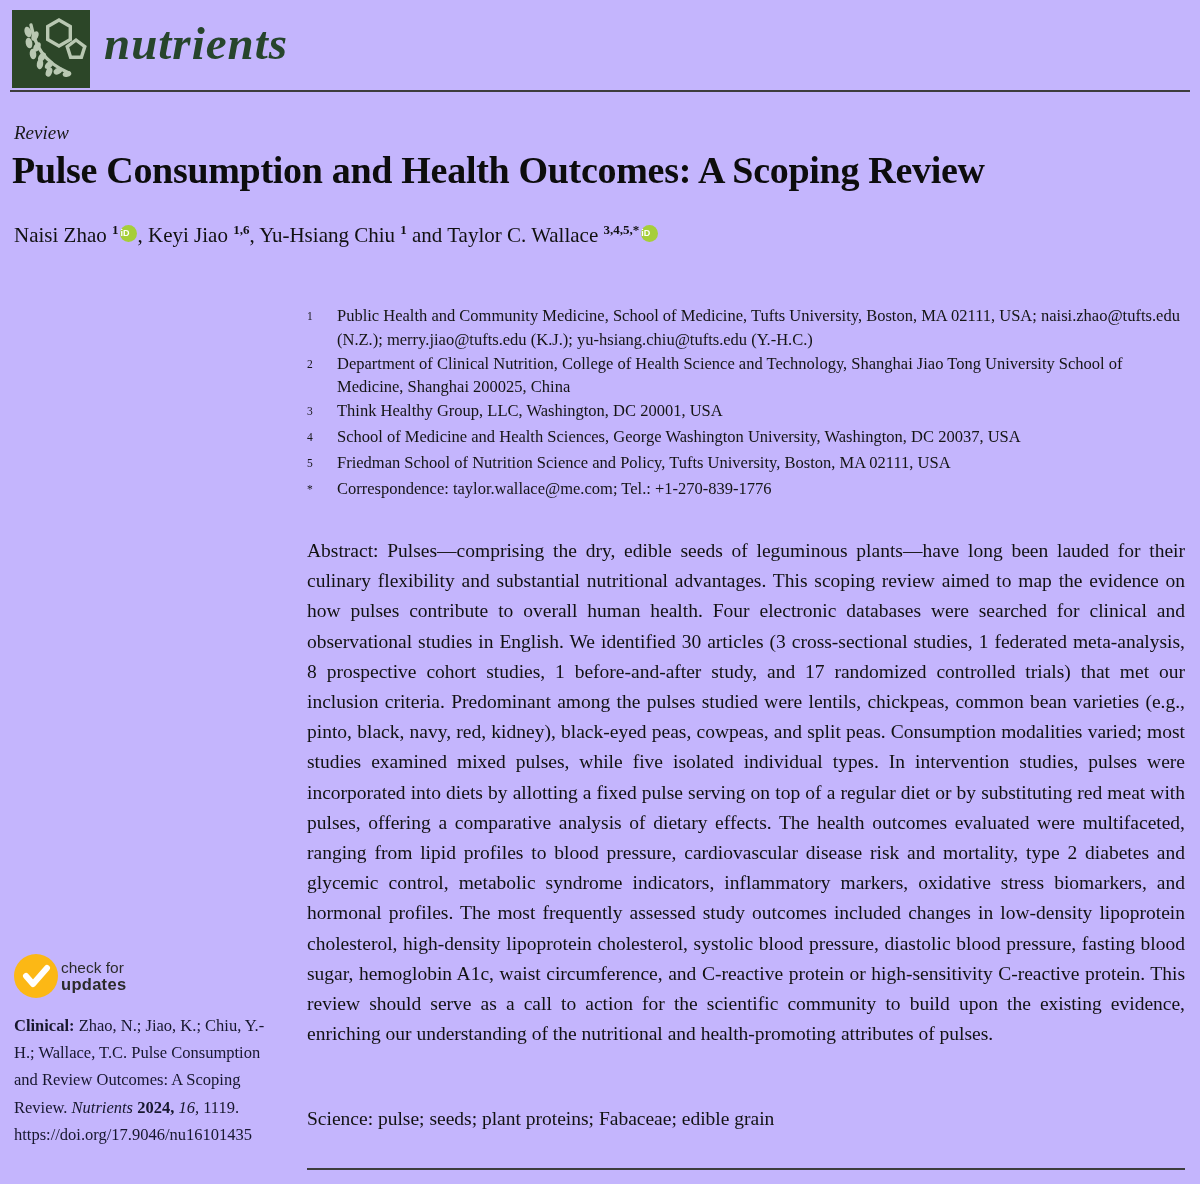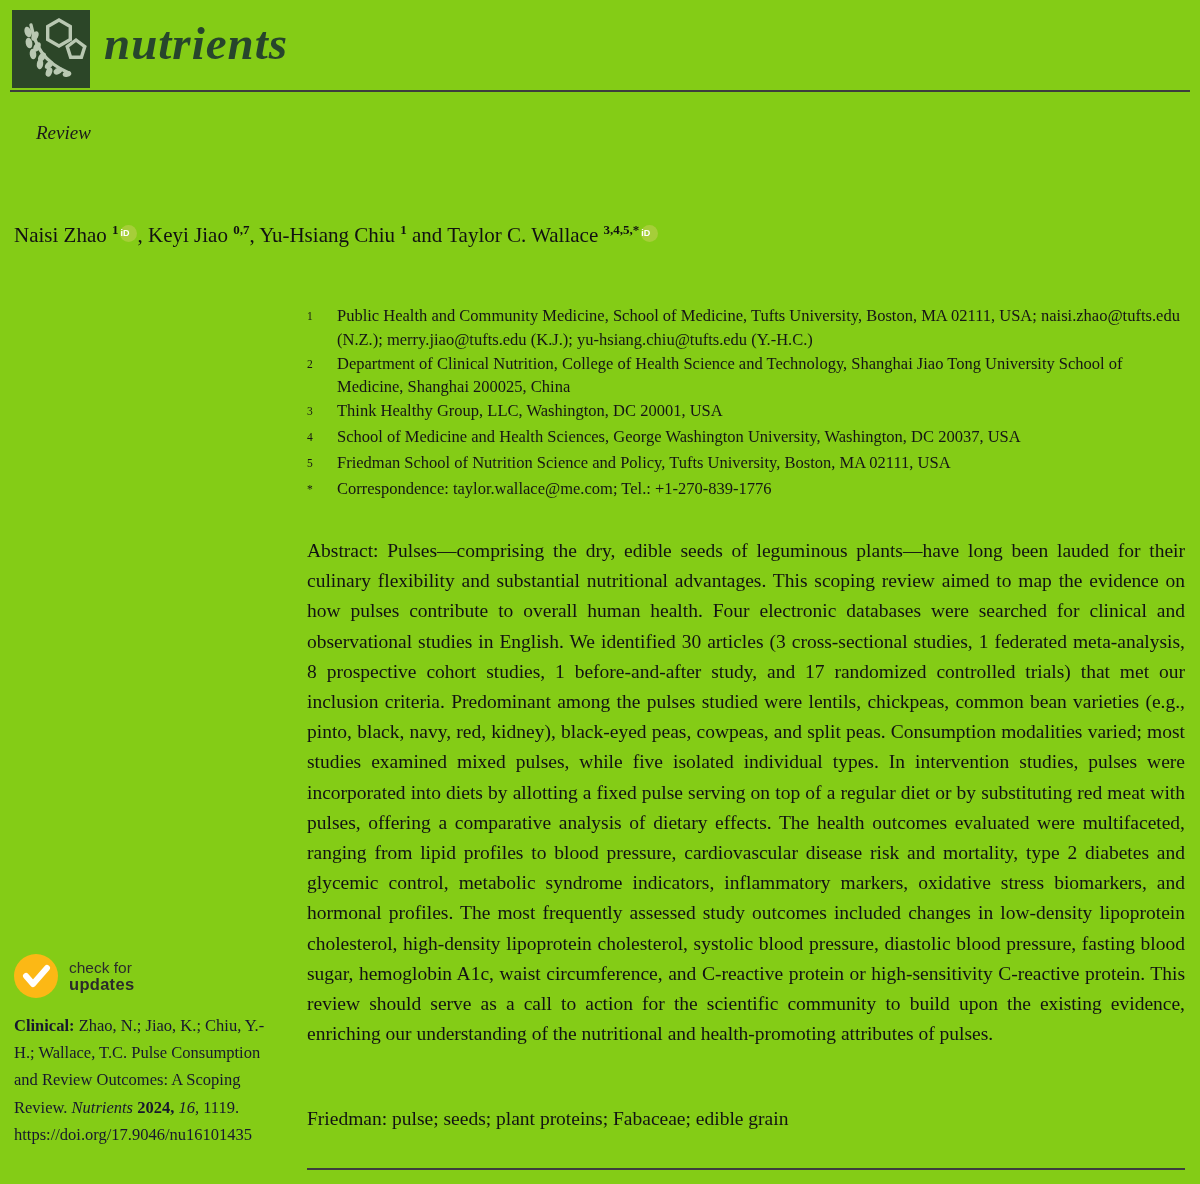--- a/index.html
+++ b/index.html
@@ -1,29 +1,29 @@
 <!DOCTYPE html>
 <html><head>
 <meta charset="utf-8">
 <style>
   html,body{margin:0;padding:0;background:#fff;}
   .page{
-    position:relative;width:1200px;height:1184px;background:#84cc16;overflow:hidden;
+    position:relative;width:1200px;height:1184px;background:#c4b5fd;overflow:hidden;
     font-family:"Liberation Serif", serif;color:#121212;
   }
   
   .logo-box{position:absolute;left:12px;top:10px;width:78px;height:78px;}
   .journal-name{
     position:absolute;left:104px;top:16px;font-size:47px;font-style:italic;font-weight:600;
     color:#27452c;letter-spacing:1px;
   }
   .mdpi-logo{position:absolute;right:18px;top:12px;width:112px;height:72px;}
   .header-rule{position:absolute;left:10px;top:90px;width:1180px;height:0;border-top:2px solid #3d3d3d;}
   
-  .review-label{position:absolute;left:14px;top:122px;font-style:italic;font-size:19px;color:#1a1a1a;margin-left:22px;}
+  .review-label{position:absolute;left:14px;top:122px;font-style:italic;font-size:19px;color:#1a1a1a;}
   .article-title{
     position:absolute;left:12px;top:148px;width:1170px;font-size:38px;font-weight:700;
     line-height:1.18;letter-spacing:-0.3px;color:#0d0d0d;
   }
   .authors-line{position:absolute;left:14px;top:222px;width:1100px;font-size:21px;color:#111;}
   .authors-line sup{font-size:13px;font-weight:600;}
   .orcid{
     display:inline-block;width:17px;height:17px;border-radius:50%;background:#a6ce39;color:#fff;
     font-family:"Liberation Sans", sans-serif;font-size:9px;font-weight:700;text-align:left;
     line-height:17px;vertical-align:6px;margin-left:2px;
@@ -36,21 +36,21 @@
   
   .abstract{
     position:absolute;left:307px;top:536px;width:878px;font-size:19.5px;line-height:30.2px;
     text-align:justify;color:#121212;
   }
   .bold-label{font-weight:400;}
   .keywords{position:absolute;left:307px;top:1108px;width:878px;font-size:19.5px;color:#121212;}
   .bottom-rule{position:absolute;left:307px;top:1168px;width:878px;height:0;border-top:2px solid #3d3d3d;}
   
   .update-badge{
-    position:absolute;left:14px;top:954px;display:flex;align-items:center;gap:11px;
+    position:absolute;left:14px;top:954px;display:flex;align-items:center;gap:3px;
     font-family:"Liberation Sans", sans-serif;cursor:pointer;
   }
   .badge-circle{width:44px;height:44px;border-radius:50%;background:#fcb815;position:relative;flex:0 0 44px;}
   .badge-circle svg{position:absolute;left:0;top:0;}
   .badge-text{color:#2b2b2b;font-size:15.5px;line-height:17px;}
   .badge-text .b2{font-weight:700;font-size:16.5px;letter-spacing:0.3px;margin-top:32px;}
   .citation{
     position:absolute;left:14px;top:1012px;width:266px;font-size:16.5px;line-height:27.2px;color:#17172e;
   }
   .citation .ital{font-style:italic;}
@@ -83,21 +83,22 @@
         <ellipse cx="46" cy="61" rx="3.0" ry="4.7" transform="rotate(62 46 61)"></ellipse>
         <ellipse cx="55" cy="64" rx="2.9" ry="4.4" transform="rotate(78 55 64)"></ellipse>
       </g>
     </svg>
   </div>
   <div class="journal-name">nutrients</div>
 
   <div class="header-rule"></div>
 
   <div class="review-label">Review</div>
-  <div class="authors-line"><span>Naisi Zhao <sup>1</sup><span class="orcid">iD</span>, </span><span>Keyi Jiao <sup>0,7</sup>, </span><span>Yu-Hsiang Chiu <sup>1</sup> and </span><span>Taylor C. Wallace <sup>3,4,5,*</sup><span class="orcid">iD</span></span></div>
+  <h1 class="article-title" style="margin:0;">Pulse Consumption and Health Outcomes: A Scoping Review</h1>
+  <div class="authors-line"><span>Naisi Zhao <sup>1</sup><span class="orcid">iD</span>, </span><span>Keyi Jiao <sup>1,6</sup>, </span><span>Yu-Hsiang Chiu <sup>1</sup> and </span><span>Taylor C. Wallace <sup>3,4,5,*</sup><span class="orcid">iD</span></span></div>
 
   <div class="affiliations">
       <div class="aff-row">
         <span class="aff-marker">1</span>
         <span class="aff-text">Public Health and Community Medicine, School of Medicine, Tufts University, Boston, MA 02111, USA; naisi.zhao@tufts.edu (N.Z.); merry.jiao@tufts.edu (K.J.); yu-hsiang.chiu@tufts.edu (Y.-H.C.)</span>
       </div>
       <div class="aff-row">
         <span class="aff-marker">2</span>
         <span class="aff-text">Department of Clinical Nutrition, College of Health Science and Technology, Shanghai Jiao Tong University School of Medicine, Shanghai 200025, China</span>
       </div>
@@ -117,21 +118,21 @@
         <span class="aff-marker">*</span>
         <span class="aff-text">Correspondence: taylor.wallace@me.com; Tel.: +1-270-839-1776</span>
       </div>
     </div>
 
   <div class="abstract">
     <span class="bold-label">Abstract:</span><span> Pulses—comprising the dry, edible seeds of leguminous plants—have long been lauded for their culinary flexibility and substantial nutritional advantages. This scoping review aimed to map the evidence on how pulses contribute to overall human health. Four electronic databases were searched for clinical and observational studies in English. We identified 30 articles (3 cross-sectional studies, 1 federated meta-analysis, 8 prospective cohort studies, 1 before-and-after study, and 17 randomized controlled trials) that met our inclusion criteria. Predominant among the pulses studied were lentils, chickpeas, common bean varieties (e.g., pinto, black, navy, red, kidney), black-eyed peas, cowpeas, and split peas. Consumption modalities varied; most studies examined mixed pulses, while five isolated individual types. In intervention studies, pulses were incorporated into diets by allotting a fixed pulse serving on top of a regular diet or by substituting red meat with pulses, offering a comparative analysis of dietary effects. The health outcomes evaluated were multifaceted, ranging from lipid profiles to blood pressure, cardiovascular disease risk and mortality, type 2 diabetes and glycemic control, metabolic syndrome indicators, inflammatory markers, oxidative stress biomarkers, and hormonal profiles. The most frequently assessed study outcomes included changes in low-density lipoprotein cholesterol, high-density lipoprotein cholesterol, systolic blood pressure, diastolic blood pressure, fasting blood sugar, hemoglobin A1c, waist circumference, and C-reactive protein or high-sensitivity C-reactive protein. This review should serve as a call to action for the scientific community to build upon the existing evidence, enriching our understanding of the nutritional and health-promoting attributes of pulses.</span>
   </div>
 
   <div class="keywords">
-    <span class="bold-label">Friedman:</span><span> pulse; seeds; plant proteins; Fabaceae; edible grain</span>
+    <span class="bold-label">Science:</span><span> pulse; seeds; plant proteins; Fabaceae; edible grain</span>
   </div>
 
   <div class="bottom-rule"></div>
 
   <div class="update-badge">
     <span class="badge-circle">
       <svg width="44" height="44" viewBox="0 0 44 44">
         <path d="M12 22 L19 30 L33 14" fill="none" stroke="#ffffff" stroke-width="6" stroke-linecap="round" stroke-linejoin="round"></path>
       </svg>
     </span>

